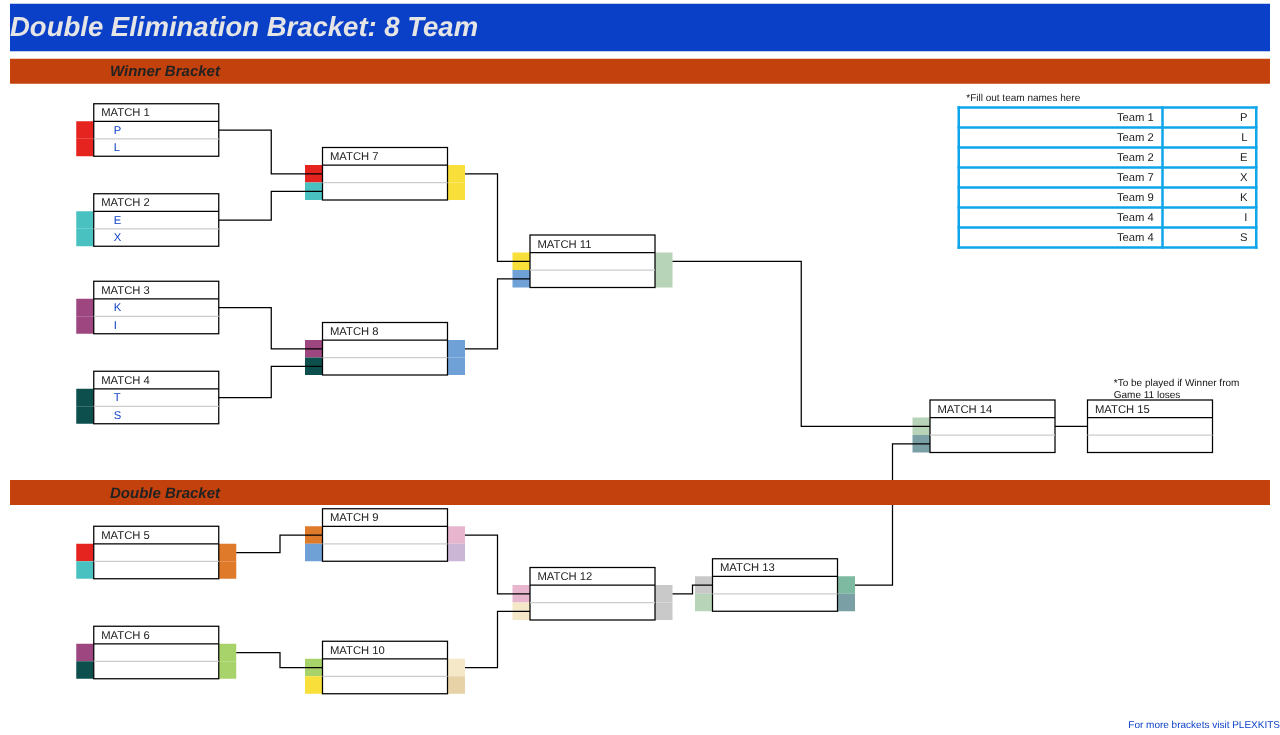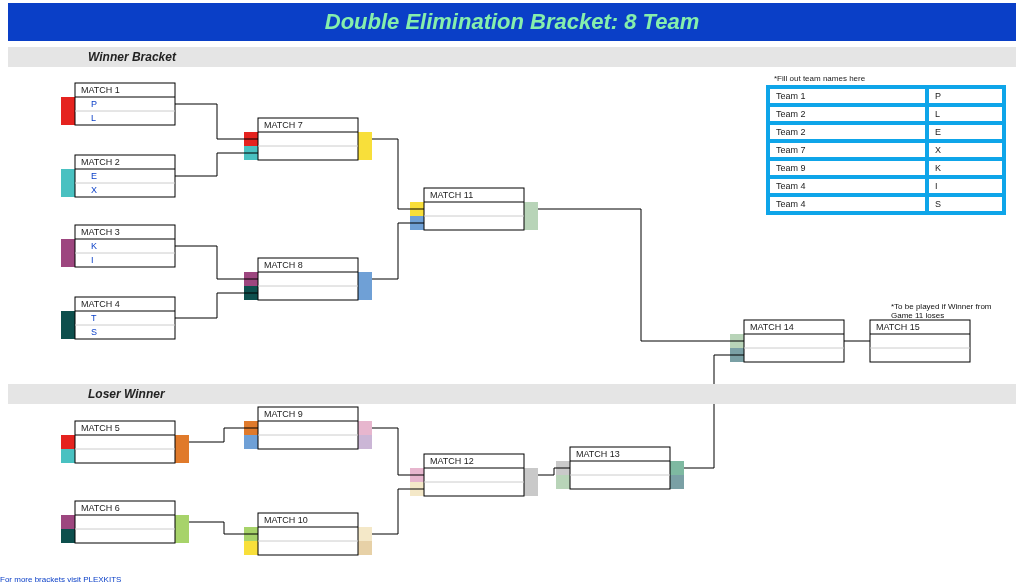--- a/index.html
+++ b/index.html
@@ -1,27 +1,27 @@
 <!DOCTYPE html>
 <html><head>
 <meta charset="utf-8">
 <style>
 html,body{margin:0;padding:0;font-family:Arial,Helvetica,sans-serif;background:#fff;color:#222;font-size:10px}
 .page{width:1024px;height:588px;position:relative;overflow:hidden}
-.titlebar{background:#0a3fc7;color:#86efac;font-weight:800;font-style:italic;font-size:22px;text-align:center;padding:6px 0;margin:3px 8px 6px 8px;font-family:"Arial Black",Arial,sans-serif}
-.section-label{background:#e5e5e5;font-weight:800;font-style:italic;font-family:"Arial Black",Arial,sans-serif;font-size:12px;padding:3px 0 3px 80px;margin:0 8px 2px 8px}
+.titlebar{background:#0a3fc7;color:#e5e5e5;font-weight:800;font-style:italic;font-size:22px;padding:6px 0;margin:3px 8px 6px 8px;font-family:"Arial Black",Arial,sans-serif}
+.section-label{background:#c2410c;font-weight:800;font-style:italic;font-family:"Arial Black",Arial,sans-serif;font-size:12px;padding:3px 0 3px 80px;margin:0 8px 2px 8px}
 svg{position:absolute;top:0;left:0}
 .mbox{fill:#fff;stroke:#000;stroke-width:1}
 .mlabel{font:9px Arial;fill:#222}
 .team{font:9px Arial;fill:#0a3fc7}
 .teams-table{position:absolute;right:18px;top:72px;width:240px;border-collapse:collapse;font-size:9px}
-.teams-table th,.teams-table td{border:4px solid #0ea5e9;padding:2px 6px;text-align:left}
+.teams-table th,.teams-table td{border:2px solid #0ea5e9;padding:2px 6px;text-align:right}
 .teams-table .note{text-align:left;font-size:8px;border:0;padding-bottom:2px}
 .cap15{position:absolute;right:9px;top:302px;width:124px;font-size:8px;color:#111}
-.footer{position:absolute;bottom:4px;left:0;right:0;text-align:left;font-size:8px;color:#0a3fc7}
+.footer{position:absolute;bottom:4px;left:0;right:0;text-align:right;font-size:8px;color:#0a3fc7}
 </style>
 </head>
 <body>
 <div class="page">
 
 <div class="titlebar">Double Elimination Bracket: 8 Team</div>
 <div class="section-label">Winner Bracket</div>
 
 <svg id="bracket-svg" width="1024" height="588">
       <rect x="61" y="97" width="14" height="14" fill="#e5231f" stroke="none" opacity="1"></rect>
@@ -207,18 +207,18 @@
           <td>Team 4</td>
           <td>I</td>
         </tr>
         <tr>
           <td>Team 4</td>
           <td>S</td>
         </tr>
       </tbody>
 </table>
 
-<div class="section-label" style="position:absolute;top:384px;left:0;right:0">Loser Winner</div>
+<div class="section-label" style="position:absolute;top:384px;left:0;right:0">Double Bracket</div>
 
 <div class="cap15">*To be played if Winner from Game 11 loses</div>
 
 <div class="footer">For more brackets visit PLEXKITS</div>
 </div>
 
 </body></html>

